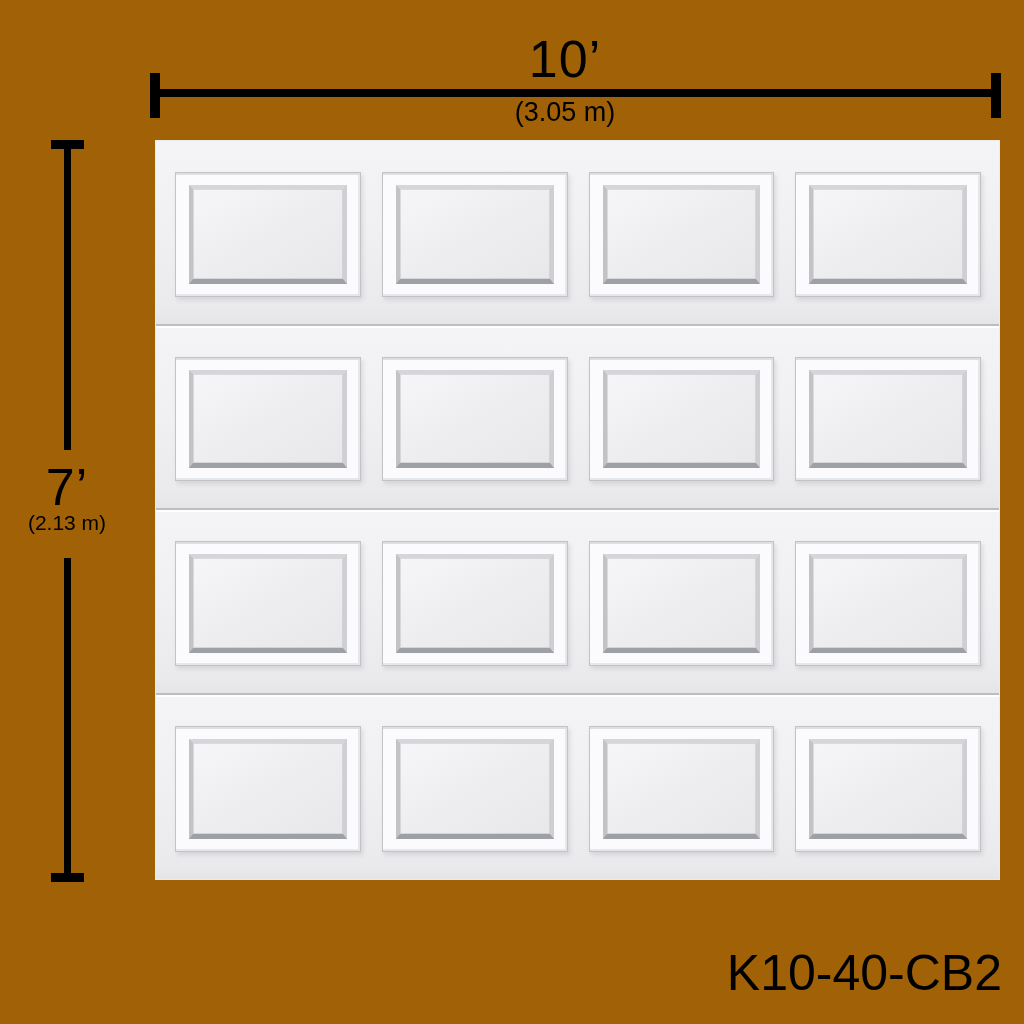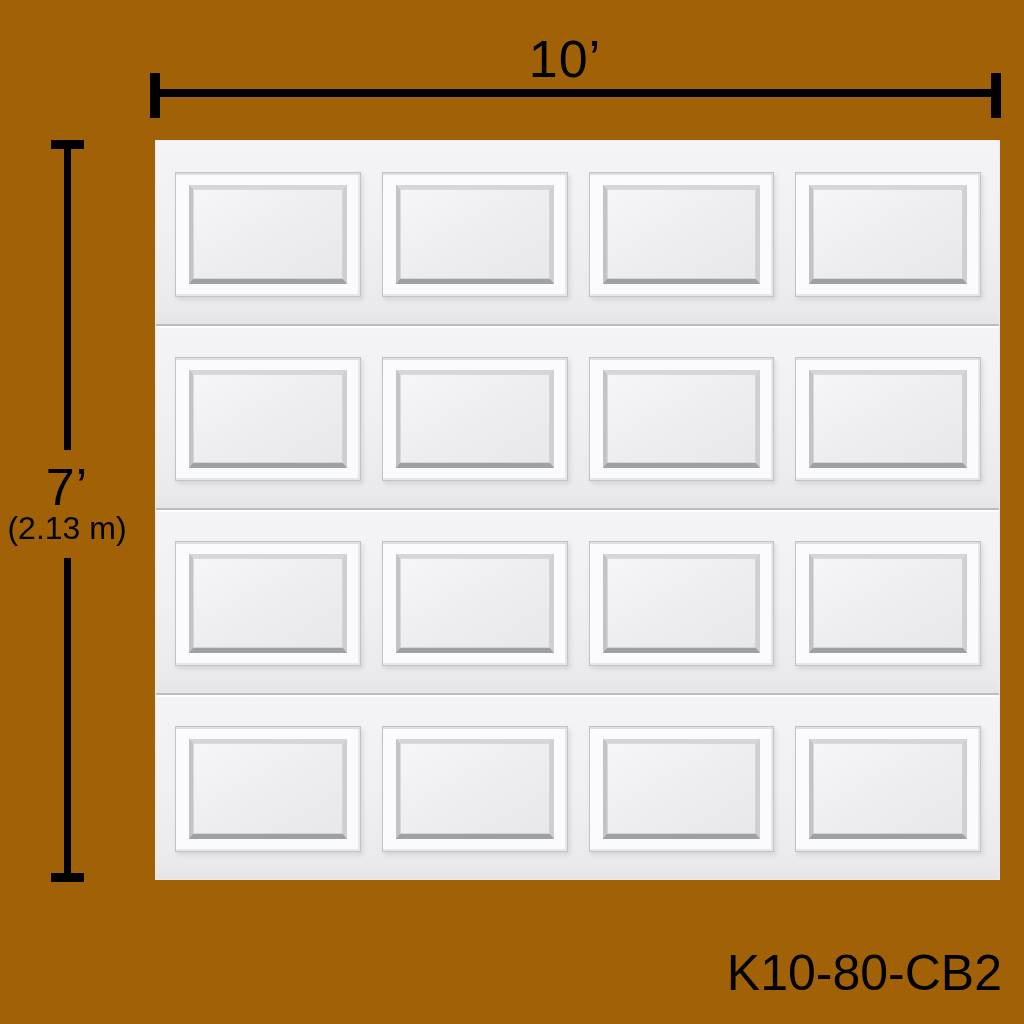--- a/index.html
+++ b/index.html
@@ -68,21 +68,21 @@
     position: absolute;
     left: 10px; top: 461px; width: 114px;
     text-align: center;
     font-size: 52px; line-height: 1.0;
     letter-spacing: 1px;
   }
   .height-metric {
     position: absolute;
     left: 0px; top: 512px; width: 134px;
     text-align: center;
-    font-size: 32px; line-height: 1.0;
+    font-size: 21px; line-height: 1.0;
   }
   .model-label {
     position: absolute;
     left: 600px; top: 948px; width: 402px;
     text-align: right;
     font-size: 50px; line-height: 1.0;
   }
 
   
   .door {
@@ -131,20 +131,21 @@
 </style>
 </head>
 <body>
 
 <div class="canvas">
 
   <div class="width-label">10’</div>
   <div class="dim-line-h"></div>
   <div class="cap-v left"></div>
   <div class="cap-v right"></div>
+  <div class="width-metric">(3.05 m)</div>
 
   <div class="cap-h top"></div>
   <div class="dim-line-v-seg top"></div>
   <div class="height-label">7’</div>
   <div class="height-metric">(2.13 m)</div>
   <div class="dim-line-v-seg bottom"></div>
   <div class="cap-h bottom"></div>
 
   <div class="door">
       <div class="section">
@@ -198,15 +199,15 @@
         </div>
         <div class="panel">
           <div class="panel-inner"></div>
         </div>
         <div class="panel">
           <div class="panel-inner"></div>
         </div>
       </div>
     </div>
 
-  <div class="model-label">K10-80-CB2</div>
+  <div class="model-label">K10-40-CB2</div>
 
 </div>
 
 </body></html>

